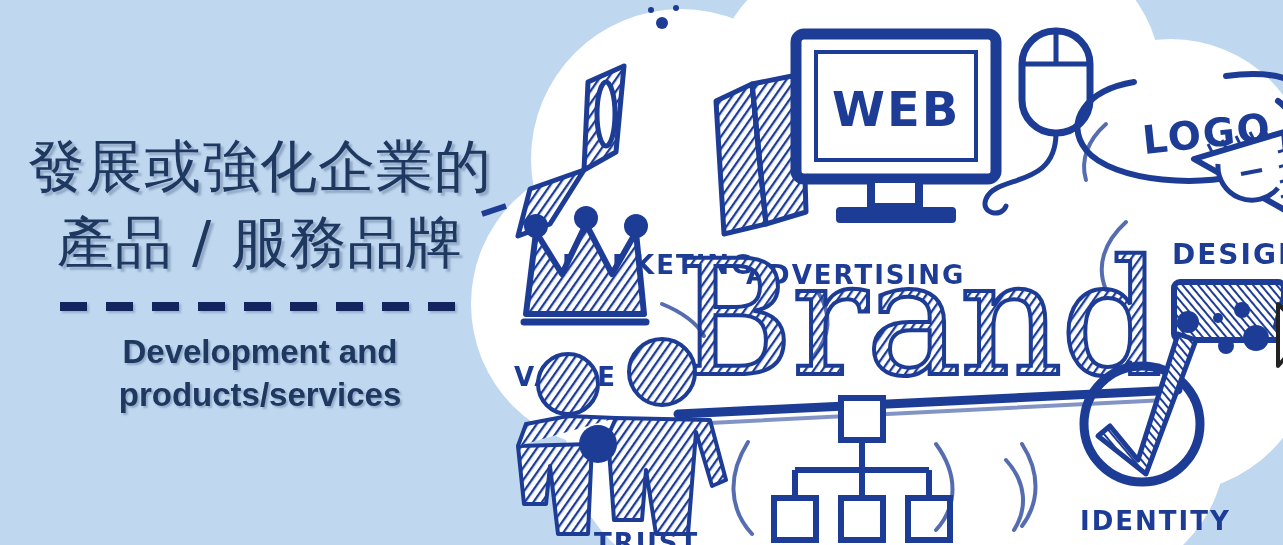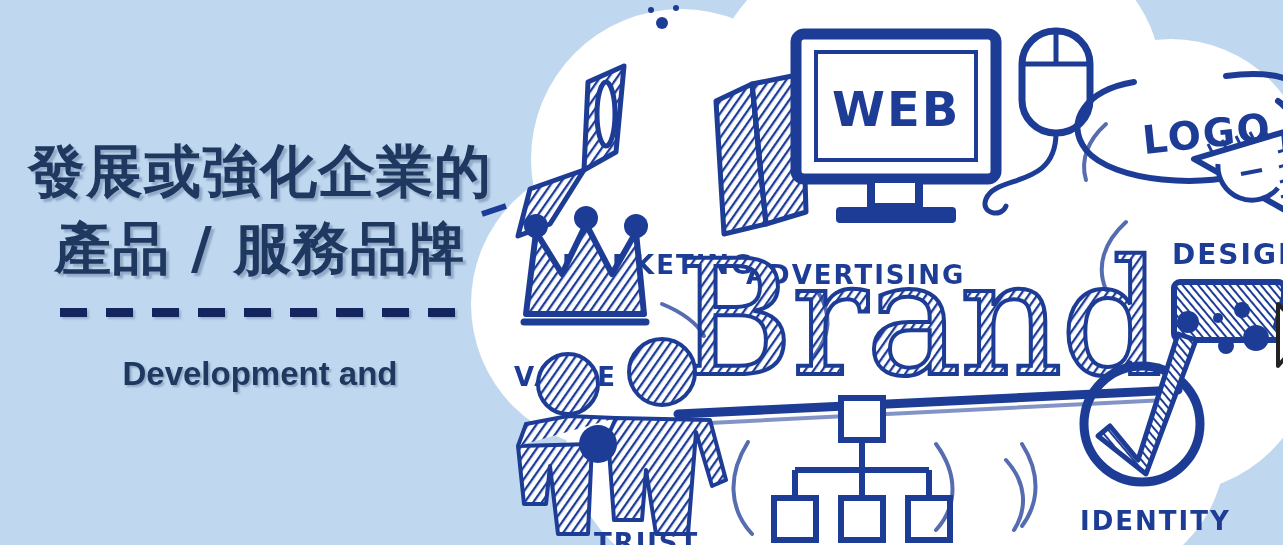--- a/index.html
+++ b/index.html
@@ -17,21 +17,21 @@
   }
 
   
   #left-panel{
     position:absolute;left:0;top:0;width:520px;height:545px;
     display:flex;flex-direction:column;align-items:center;justify-content:center;
     z-index:5;
   }
   .cjk-title{
     font-family:"DejaVu Sans","Liberation Sans",sans-serif;
-    font-weight:bold;
+    font-weight:normal;
     font-size:57px;
     line-height:1.34;
     color:#1e3860;
     text-align:center;
     letter-spacing:1px;
     text-shadow:3px 3px 2px rgba(90,115,150,0.45);
     margin:0;
     white-space:nowrap;
   }
   .cjk-title .ln{display:block;}
@@ -43,21 +43,21 @@
     filter:drop-shadow(2px 2px 1px rgba(90,115,150,0.40));
   }
   .en-title{
     font-family:"Liberation Sans", sans-serif;
     font-weight:bold;
     font-size:33px;
     line-height:1.30;
     color:#1e3860;
     text-align:center;
     text-shadow:2px 2px 2px rgba(90,115,150,0.45);
-    margin:16px;
+    margin:0;
     white-space:nowrap;
   }
   .en-title .ln{display:block;}
 
   
   #cloud-wrap{
     position:absolute;left:466px;top:-26px;width:830px;height:600px;z-index:1;
   }
   #sketch{
     position:absolute;left:466px;top:-26px;width:830px;height:600px;z-index:2;
@@ -79,20 +79,21 @@
 
     <h1 class="cjk-title">
       <span class="ln">發展或強化企業的</span>
       <span class="ln">產品 / 服務品牌</span>
     </h1>
 
     <div id="divider"></div>
 
     <h2 class="en-title">
       <span class="ln">Development and</span>
+      <span class="ln">products/services</span>
     </h2>
   </div>
 
   <svg id="cloud-wrap" viewBox="0 0 830 600">
     <g fill="#ffffff">
       <circle cx="215" cy="185" r="150"></circle>
       <circle cx="385" cy="120" r="140"></circle>
       <circle cx="560" cy="105" r="135"></circle>
       <circle cx="705" cy="205" r="140"></circle>
       <circle cx="150" cy="330" r="145"></circle>

